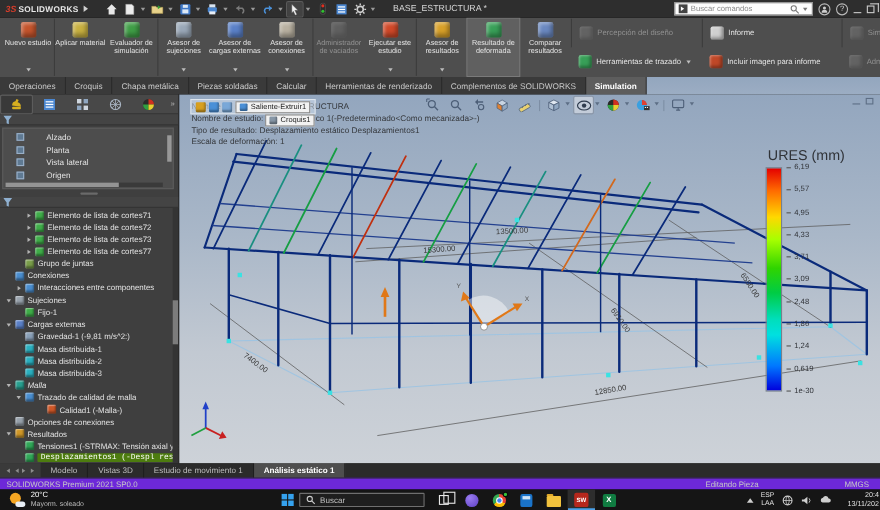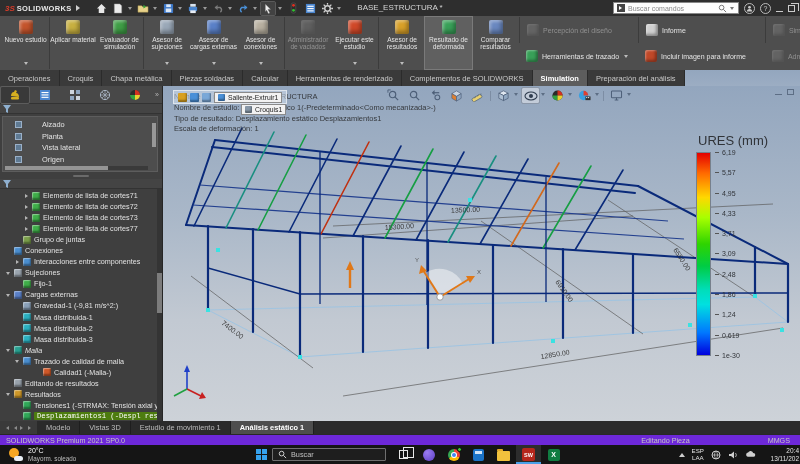--- a/index.html
+++ b/index.html
@@ -417,23 +417,20 @@
       </div>
 
       <div class="ftab">
         <span>Complementos de SOLIDWORKS</span>
       </div>
 
       <div class="ftab active">
         <span>Simulation</span>
       </div>
 
-      <div class="ftab">
-        <span>Preparación del análisis</span>
-      </div>
     </div>
   <div class="tabfill"></div>
 </div>
 
 <div class="main">
 
   <div class="lpanel">
     <div class="ptabs">
       <span class="ptab active">
         <svg width="12" height="12" viewBox="0 0 12 12">
@@ -656,21 +653,21 @@
             </span>
             <span class="tree-ic" style="background: rgb(208, 88, 40);"></span>
             <span class="lbl">Calidad1 (-Malla-)</span>
           </div>
 
           <div class="t2row" style="padding-left: 5px;">
             <span class="tree-ar">
               <i></i>
             </span>
             <span class="tree-ic" style="background: rgb(152, 162, 172);"></span>
-            <span class="lbl">Editando de resultados</span>
+            <span class="lbl">Opciones de conexiones</span>
           </div>
 
           <div class="t2row" style="padding-left: 5px;">
             <span class="tree-ar">
               <i class="ar-down"></i>
             </span>
             <span class="tree-ic" style="background: rgb(208, 152, 40);"></span>
             <span class="lbl">Resultados</span>
           </div>
 

